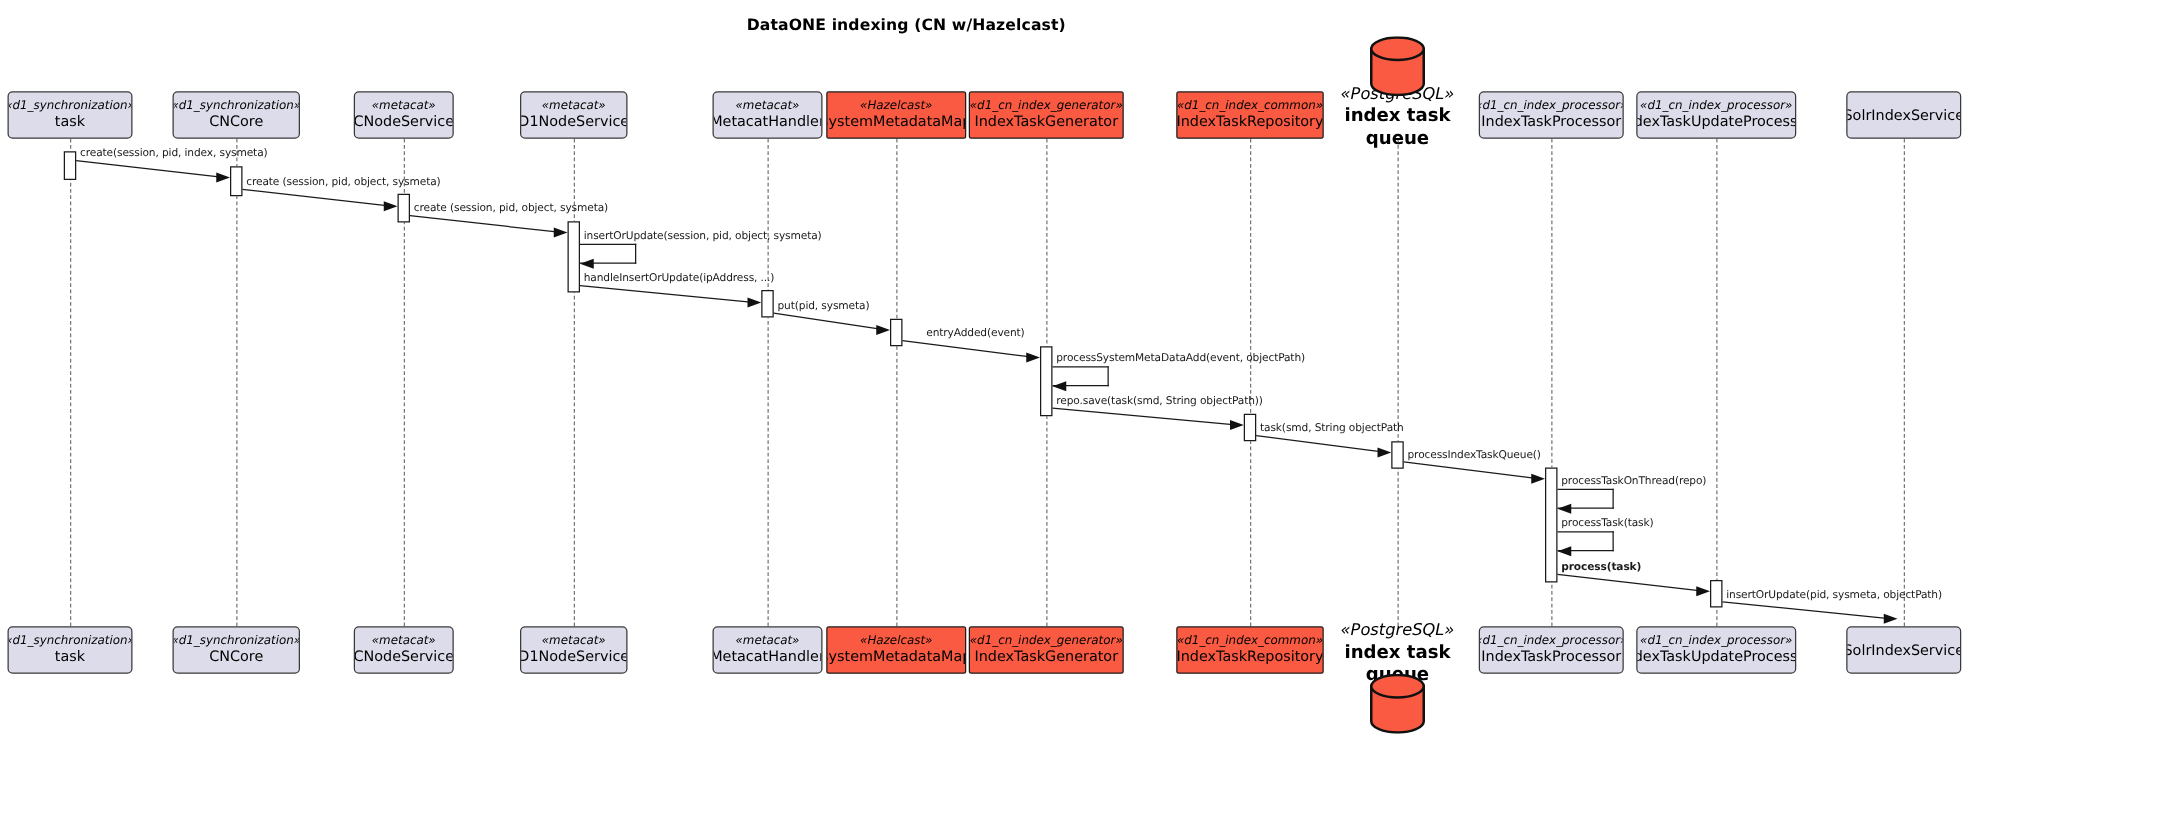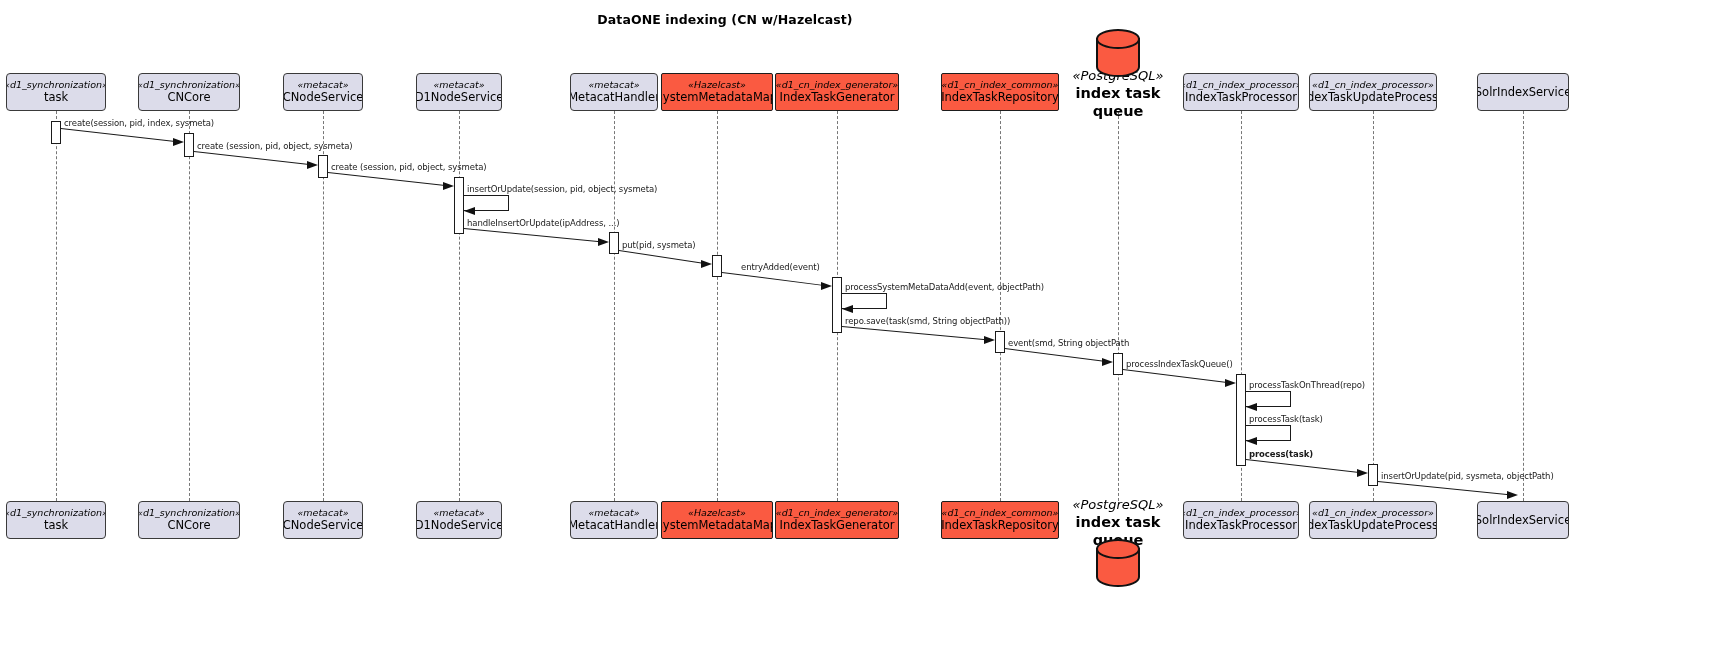--- a/index.html
+++ b/index.html
@@ -283,21 +283,21 @@
       <div class="arrowhead right" style="left: 821px; top: 281.5px;"></div>
       <div class="msg-label" style="left: 725px; top: 262px; margin-left: 16px;">entryAdded(event)</div>
       <div class="selfcall" style="left: 842px; top: 293px; width: 45px; height: 16px;"></div>
       <div class="arrowhead left" style="left: 842px; top: 304.5px;"></div>
       <div class="msg-label" style="left: 845px; top: 282px;">processSystemMetaDataAdd(event, objectPath)</div>
       <div class="msg-line" style="left: 842px; top: 326px; width: 144.639px; transform: rotate(5.22819deg);"></div>
       <div class="arrowhead right" style="left: 984px; top: 335.5px;"></div>
       <div class="msg-label" style="left: 845px; top: 316px; text-align: center;">repo.save(task(smd, String objectPath))</div>
       <div class="msg-line" style="left: 1005px; top: 348px; width: 99.9036px; transform: rotate(7.38604deg);"></div>
       <div class="arrowhead right" style="left: 1102px; top: 357.5px;"></div>
-      <div class="msg-label" style="left: 1008px; top: 338px;">event(smd, String objectPath</div>
+      <div class="msg-label" style="left: 1008px; top: 338px;">task(smd, String objectPath</div>
       <div class="msg-line" style="left: 1123px; top: 369px; width: 104.864px; transform: rotate(7.0626deg);"></div>
       <div class="arrowhead right" style="left: 1225px; top: 378.5px;"></div>
       <div class="msg-label" style="left: 1126px; top: 359px;">processIndexTaskQueue()</div>
       <div class="selfcall" style="left: 1246px; top: 391px; width: 45px; height: 16px;"></div>
       <div class="arrowhead left" style="left: 1246px; top: 402.5px;"></div>
       <div class="msg-label" style="left: 1249px; top: 380px;">processTaskOnThread(repo)</div>
       <div class="selfcall" style="left: 1246px; top: 425px; width: 45px; height: 16px;"></div>
       <div class="arrowhead left" style="left: 1246px; top: 436.5px;"></div>
       <div class="msg-label" style="left: 1249px; top: 414px;">processTask(task)</div>
       <div class="msg-line" style="left: 1246px; top: 459px; width: 113.801px; transform: rotate(6.54629deg);"></div>

